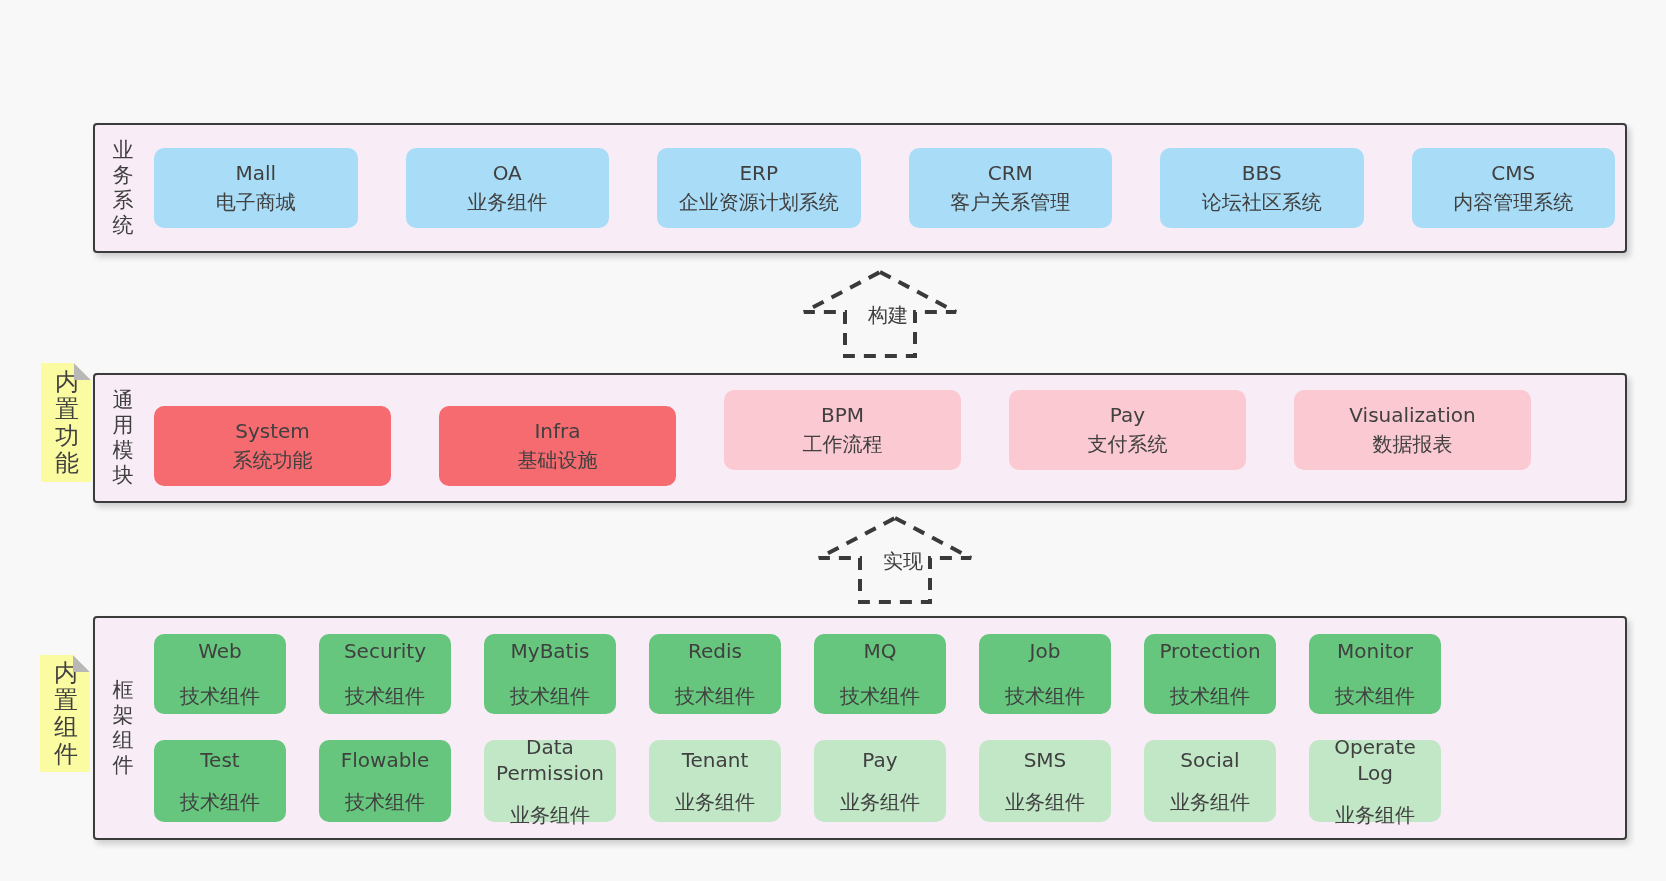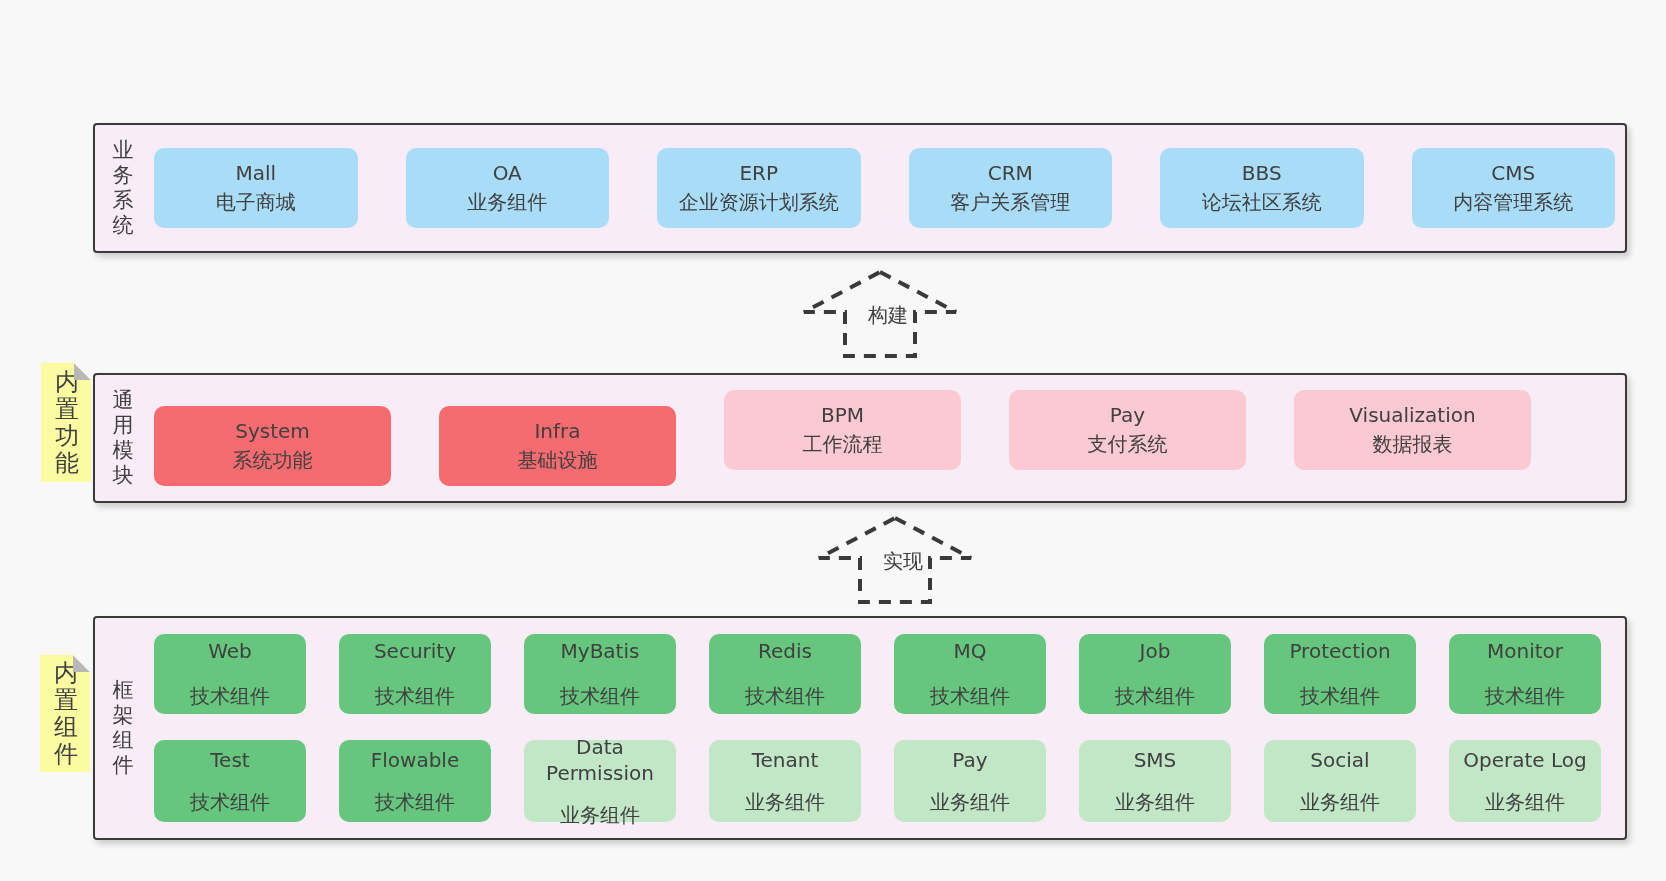--- a/index.html
+++ b/index.html
@@ -44,21 +44,21 @@
   }
   .row{display:flex; gap:48px;}
   #sec-components .row{gap:33px;}
 
   .box{
     width:237px; height:80px; border-radius:10px;
     display:flex; flex-direction:column; align-items:center; justify-content:center;
     text-align:center; font-size:20px; line-height:29px; color:var(--text);
     padding:2px 6px;
   }
-  #sec-components .box{width:152px;gap:16px;}
+  #sec-components .box{width:132px;gap:16px;}
   #sec-components .row-2 .box{height:82px; line-height:26px;}
 
   .v-blue{background:var(--blue);}
   .v-red{background:var(--red);margin-top:16px;}
   .v-pink{background:var(--pink);}
   .v-green{background:var(--green);}
   .v-lightgreen{background:var(--light-green);}
 
   
   .note{

